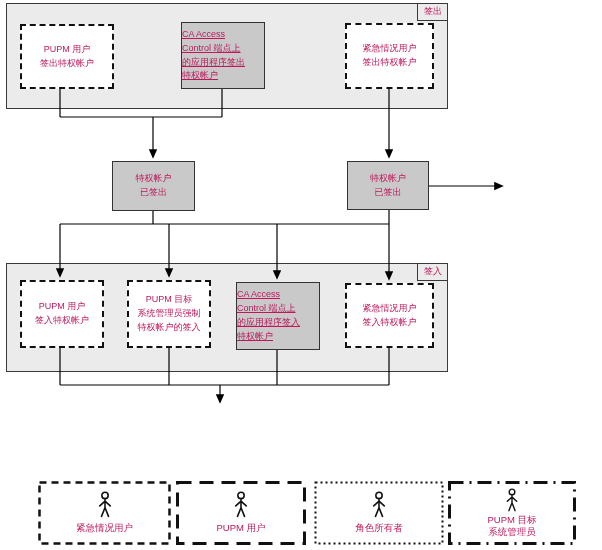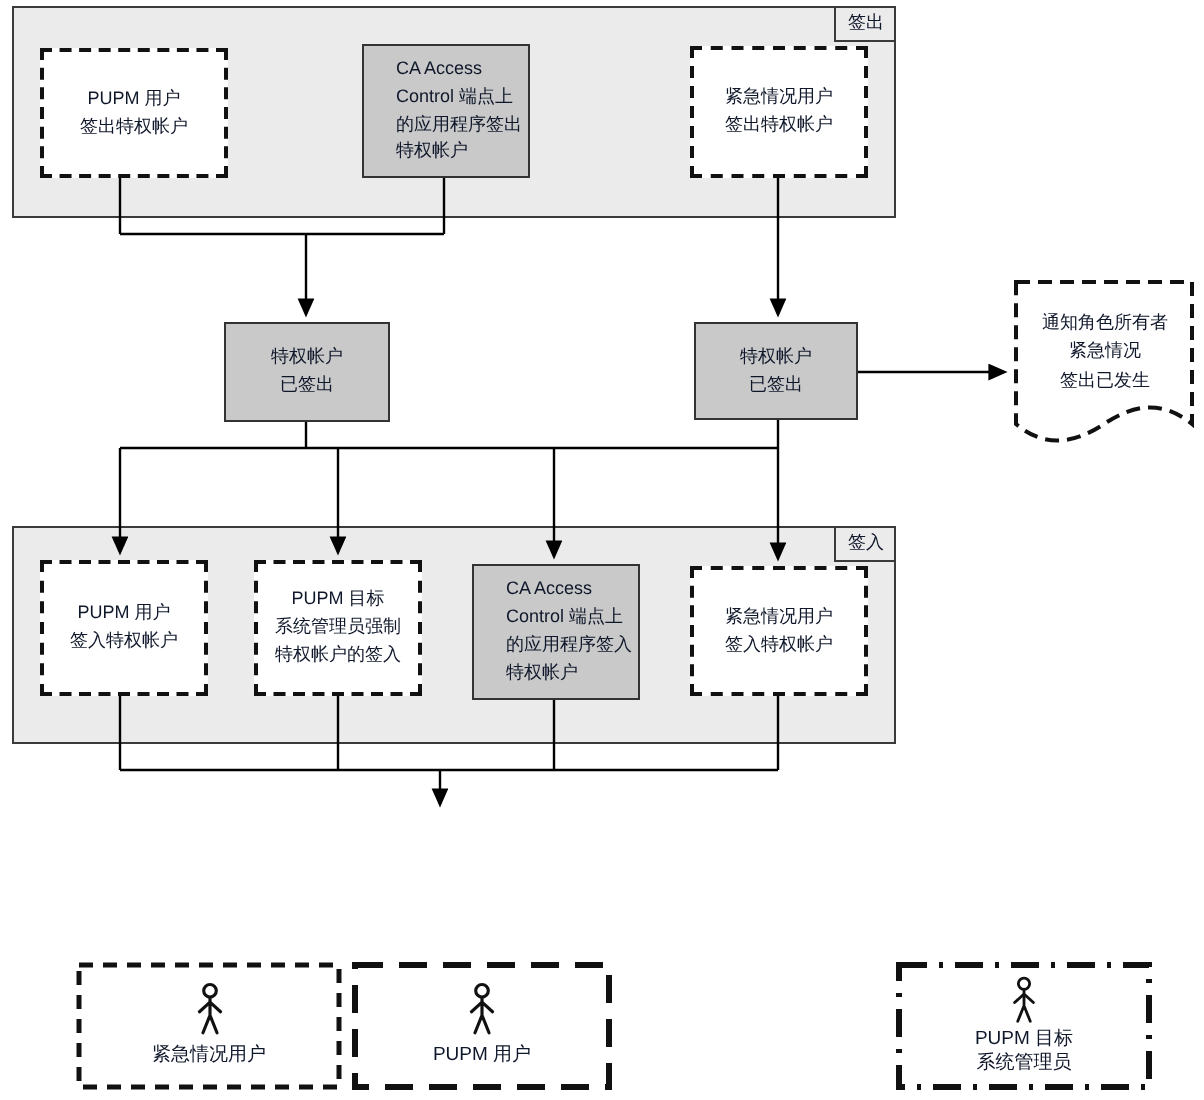--- a/index.html
+++ b/index.html
@@ -1,26 +1,26 @@
 <!DOCTYPE html>
 <html><head>
 <meta charset="utf-8">
 <style>
   html,body{margin:0;padding:0;background:#fff;}
   #canvas{position:relative;width:602px;height:550px;background:#ffffff;overflow:hidden;
-          font-family:"Liberation Sans", sans-serif;color:#0f172a;}
+          font-family:"Liberation Sans", sans-serif;color:#be185d;}
   .container{position:absolute;background:#ebebeb;border:1px solid #3a3a3a;z-index:1;}
   .corner-label{position:absolute;top:0;right:0;font-size:9px;padding:1px 5px 2px 6px;
                 border-left:1px solid #3a3a3a;border-bottom:1px solid #3a3a3a;background:#ebebeb;z-index:2;}
   .connectors{position:absolute;left:0;top:0;z-index:2;}
   .node{position:absolute;z-index:3;display:flex;align-items:center;justify-content:center;
         font-size:9px;line-height:1.55;text-align:center;white-space:pre-line;box-sizing:border-box;}
   .node.dashed{background:#ffffff;border:2px dashed #111;}
   .node.solid{background:#c9c9c9;border:1.5px solid #333;}
-  .node.left-text{text-align:left;justify-content:flex-start;padding-left:16px;}
+  .node.left-text{text-align:left;justify-content:flex-start;padding-left:0;text-decoration:underline;}
   .stadium{position:absolute;z-index:3;background:#c9c9c9;border:1.5px solid #333;border-radius:24px;
            display:flex;align-items:center;justify-content:center;font-size:9px;}
   .docshape{position:absolute;z-index:3;}
   .docshape .doc-label{position:absolute;left:0;top:16px;width:100%;text-align:center;
            font-size:9px;line-height:1.6;white-space:pre-line;}
   .legend-item{position:absolute;z-index:3;}
   .legend-item svg.frame{position:absolute;left:0;top:0;}
   .legend-inner{position:absolute;left:0;top:0;width:100%;height:100%;display:flex;flex-direction:column;
            align-items:center;justify-content:center;gap:3px;}
   .legend-label{font-size:9.5px;line-height:1.3;text-align:center;white-space:pre-line;}
@@ -86,28 +86,20 @@
   <div class="node solid" style="left:112px;top:161px;width:83px;height:50px;">
     <span>特权帐户
 已签出</span>
   </div>
 
   <div class="node solid" style="left:347px;top:161px;width:82px;height:49px;">
     <span>特权帐户
 已签出</span>
   </div>
 
-  <div class="docshape" style="left:505px;top:138px;width:95px;height:98px;">
-    <svg width="95" height="98">
-      <path d="M3,3 H91 V74 C76,62 62,64 47,74 C32,84 17,86 3,74 Z" fill="#ffffff" stroke="#111" stroke-width="2" stroke-dasharray="7,4"></path>
-    </svg>
-    <div class="doc-label">通知角色所有者
-紧急情况
-签出已发生</div>
-  </div>
 
   <div class="node dashed" style="left:20px;top:280px;width:84px;height:68px;">
     <span>PUPM 用户
 签入特权帐户</span>
   </div>
 
   <div class="node dashed" style="left:127px;top:280px;width:84px;height:68px;">
     <span>PUPM 目标
 系统管理员强制
 特权帐户的签入</span>
@@ -149,20 +141,34 @@
       <svg width="22" height="28" viewBox="0 0 24 32">
         <g stroke="#111" stroke-width="1.8" fill="none" stroke-linecap="round">
           <circle cx="12" cy="5" r="3.6"></circle>
           <path d="M12,9 V19 M12,11.5 L6,17 M12,11.5 L18,17 M12,19 L8,29 M12,19 L16,29"></path>
         </g>
       </svg>
       <div class="legend-label">PUPM 用户</div>
     </div>
   </div>
 
+  <div class="legend-item" style="left:314px;top:481px;width:130px;height:64px;">
+    <svg class="frame" width="130" height="64">
+      <rect x="1.5" y="1.5" width="127" height="61" fill="#fff" stroke="#111" stroke-width="2" stroke-dasharray="2,3"></rect>
+    </svg>
+    <div class="legend-inner">
+      <svg width="22" height="28" viewBox="0 0 24 32">
+        <g stroke="#111" stroke-width="1.8" fill="none" stroke-linecap="round">
+          <circle cx="12" cy="5" r="3.6"></circle>
+          <path d="M12,9 V19 M12,11.5 L6,17 M12,11.5 L18,17 M12,19 L8,29 M12,19 L16,29"></path>
+        </g>
+      </svg>
+      <div class="legend-label">角色所有者</div>
+    </div>
+  </div>
 
   <div class="legend-item" style="left:448px;top:481px;width:128px;height:64px;">
     <svg class="frame" width="128" height="64">
       <rect x="1.5" y="1.5" width="125" height="61" fill="#fff" stroke="#111" stroke-width="3" stroke-dasharray="14,6,2,6"></rect>
     </svg>
     <div class="legend-inner" style="gap:1px;">
       <svg width="20" height="25" viewBox="0 0 24 32">
         <g stroke="#111" stroke-width="1.8" fill="none" stroke-linecap="round">
           <circle cx="12" cy="5" r="3.6"></circle>
           <path d="M12,9 V19 M12,11.5 L6,17 M12,11.5 L18,17 M12,19 L8,29 M12,19 L16,29"></path>

